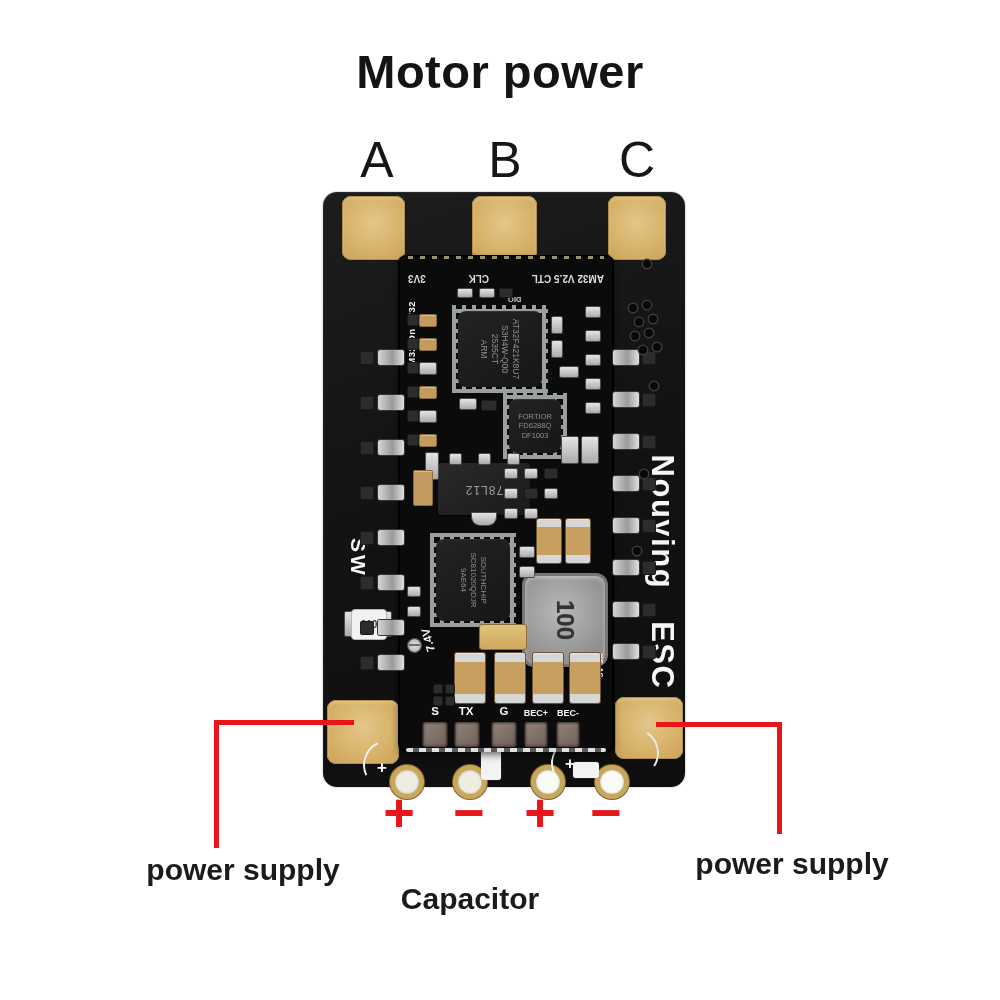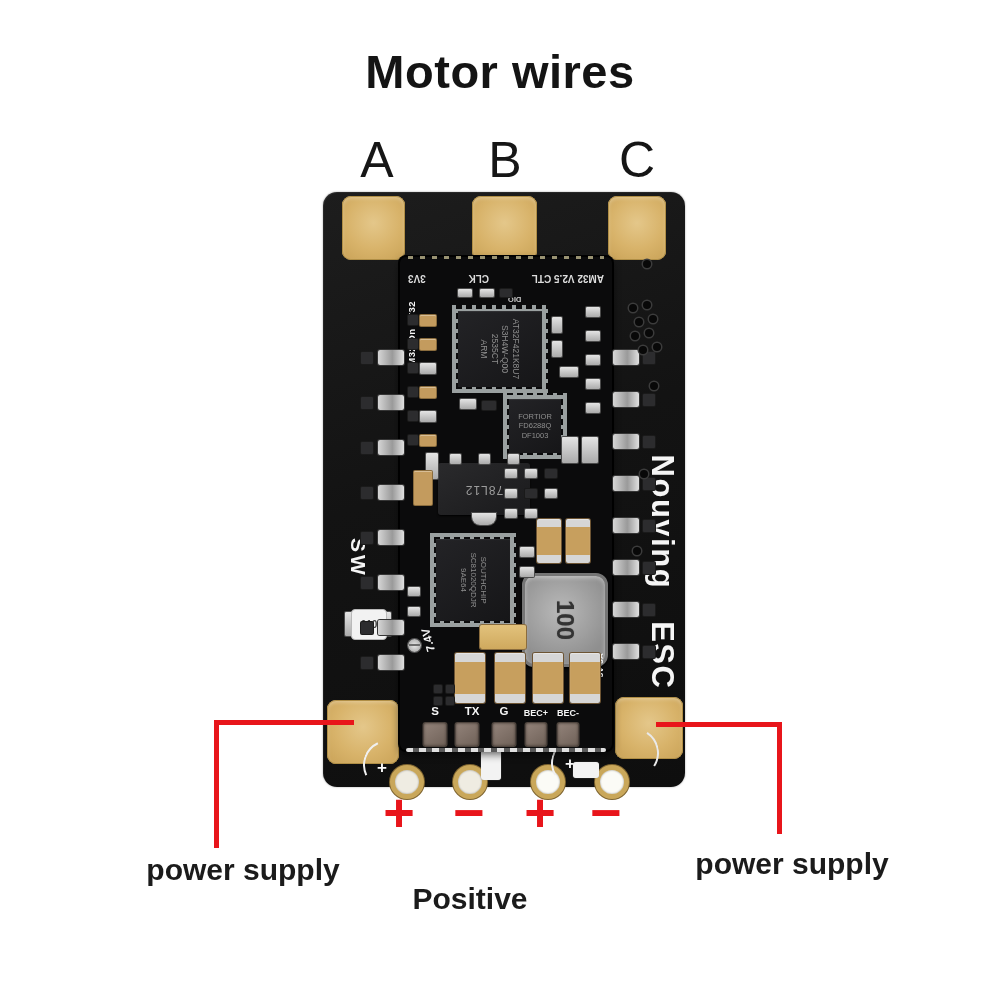--- a/index.html
+++ b/index.html
@@ -55,21 +55,21 @@
     background:repeating-linear-gradient(90deg,#e0e0e0 0 7px,#5a5a5a 7px 13px);border-radius:2px;}
   #mod-header{left:8px;top:16px;width:196px;transform:rotate(180deg);display:flex;
     justify-content:space-between;font-size:10px;font-weight:700;color:#dcdcdc;}
   #dio-label{left:108px;top:38px;transform:rotate(180deg);font-size:7.5px;color:#cccccc;font-weight:700;}
   #side-label{left:11px;top:80px;transform:translate(-50%,-50%) rotate(-90deg);font-size:9.5px;
     letter-spacing:.5px;}
   .chip{position:absolute;background:
       repeating-linear-gradient(90deg,#9aa0a0 0 4px,transparent 4px 10px),
       repeating-linear-gradient(0deg,#9aa0a0 0 4px,transparent 4px 10px);}
   .chip-body{position:absolute;inset:6px;background:linear-gradient(145deg,#232326,#161618);
-    border-radius:0;box-shadow:inset 0 1px 1px rgba(255,255,255,.08);}
+    border-radius:8px;box-shadow:inset 0 1px 1px rgba(255,255,255,.08);}
   .chip-text{position:absolute;top:50%;left:50%;transform:translate(-50%,-50%);color:#8f8f8f;
     text-align:center;line-height:1.25;}
   .rot90{transform:translate(-50%,-50%) rotate(90deg);}
   #mcu{left:52px;top:48px;width:96px;height:88px;}
   #mcu .chip-text{font-size:8.5px;}
   #gate{left:103px;top:136px;width:64px;height:66px;}
   #gate .chip-text{font-size:7.5px;}
   #reg{left:38px;top:206px;width:92px;height:52px;background:linear-gradient(150deg,#2a2a2c,#1a1a1c);
     border-radius:3px;box-shadow:0 1px 2px #000;}
   #reg .leg{position:absolute;top:-9px;width:11px;height:10px;}
@@ -92,21 +92,21 @@
   .bigcap{background:linear-gradient(180deg,#d6d6d6 0 18%,#c79f5e 18% 82%,#d6d6d6 82%);
     border-radius:2px;box-shadow:0 0 0 1px #6d5433, inset 0 1px 1px rgba(255,255,255,.4);}
   .pad-label{transform:translateX(-50%);font-size:11.5px;}
   .pad-label.small{font-size:9px;}
   .sig-pad{transform:translateX(-50%);width:23px;height:23px;border-radius:2px;
     background:linear-gradient(145deg,#93837a,#6f6158);box-shadow:inset 0 0 3px #3d342e,0 0 0 1px #4e443d;}
 </style>
 </head>
 <body>
 
-<div class="abs nc" id="page-title">Motor wires</div>
+<div class="abs nc" id="page-title">Motor power</div>
 <div class="abs motor-letter" style="left:377px">A</div>
 <div class="abs motor-letter" style="left:505px">B</div>
 <div class="abs motor-letter" style="left:637px">C</div>
 
 <div class="abs" id="board">
 
   <div class="abs gold-pad" style="left:19px;top:4px;width:63px;height:64px"></div>
   <div class="abs gold-pad" style="left:149px;top:4px;width:65px;height:64px"></div>
   <div class="abs gold-pad" style="left:285px;top:4px;width:58px;height:64px"></div>
 
@@ -194,21 +194,21 @@
     <div class="abs silk nc" id="bec-rate">5V 5A</div>
 
     <div class="abs bigcap" style="left:55px;top:396px;width:30px;height:50px"></div>
     <div class="abs bigcap" style="left:95px;top:396px;width:30px;height:50px"></div>
     <div class="abs bigcap" style="left:133px;top:396px;width:30px;height:50px"></div>
     <div class="abs bigcap" style="left:170px;top:396px;width:30px;height:50px"></div>
     <div class="abs bigcap" style="left:137px;top:262px;width:24px;height:44px"></div>
     <div class="abs bigcap" style="left:166px;top:262px;width:24px;height:44px"></div>
 
     <div class="abs silk pad-label" style="left:35px;top:448px">S</div>
-    <div class="abs silk pad-label" style="left:72px;top:448px">TX</div>
+    <div class="abs silk pad-label" style="left:66px;top:448px">TX</div>
     <div class="abs silk pad-label" style="left:104px;top:448px">G</div>
     <div class="abs silk pad-label small" style="left:136px;top:451px">BEC+</div>
     <div class="abs silk pad-label small" style="left:168px;top:451px">BEC-</div>
 
     <div class="abs sig-pad" style="left:35px;top:466px"></div>
     <div class="abs sig-pad" style="left:67px;top:466px"></div>
     <div class="abs sig-pad" style="left:104px;top:466px"></div>
     <div class="abs sig-pad" style="left:136px;top:466px;width:21px"></div>
     <div class="abs sig-pad" style="left:168px;top:466px;width:21px"></div>
   <div class="abs dk" style="left: 8px; top: 58px; width: 10px; height: 10px;"></div>
@@ -309,16 +309,16 @@
 <div class="abs redline" style="left:777px;top:722px;width:5px;height:112px"></div>
 
 <div class="abs polarity" style="left:399px;top:812px">+</div>
 <div class="abs polarity" style="left:469px;top:812px">−</div>
 <div class="abs polarity" style="left:540px;top:812px">+</div>
 <div class="abs polarity" style="left:606px;top:812px">−</div>
 
 <div class="abs callout" style="left:243px;top:851px">
   <div>power supply</div>
 </div>
-<div class="abs callout" style="left:470px;top:880px">Positive</div>
+<div class="abs callout" style="left:470px;top:880px">Capacitor</div>
 <div class="abs callout" style="left:792px;top:845px">
   <div>power supply</div>
 </div>
 
 </body></html>

